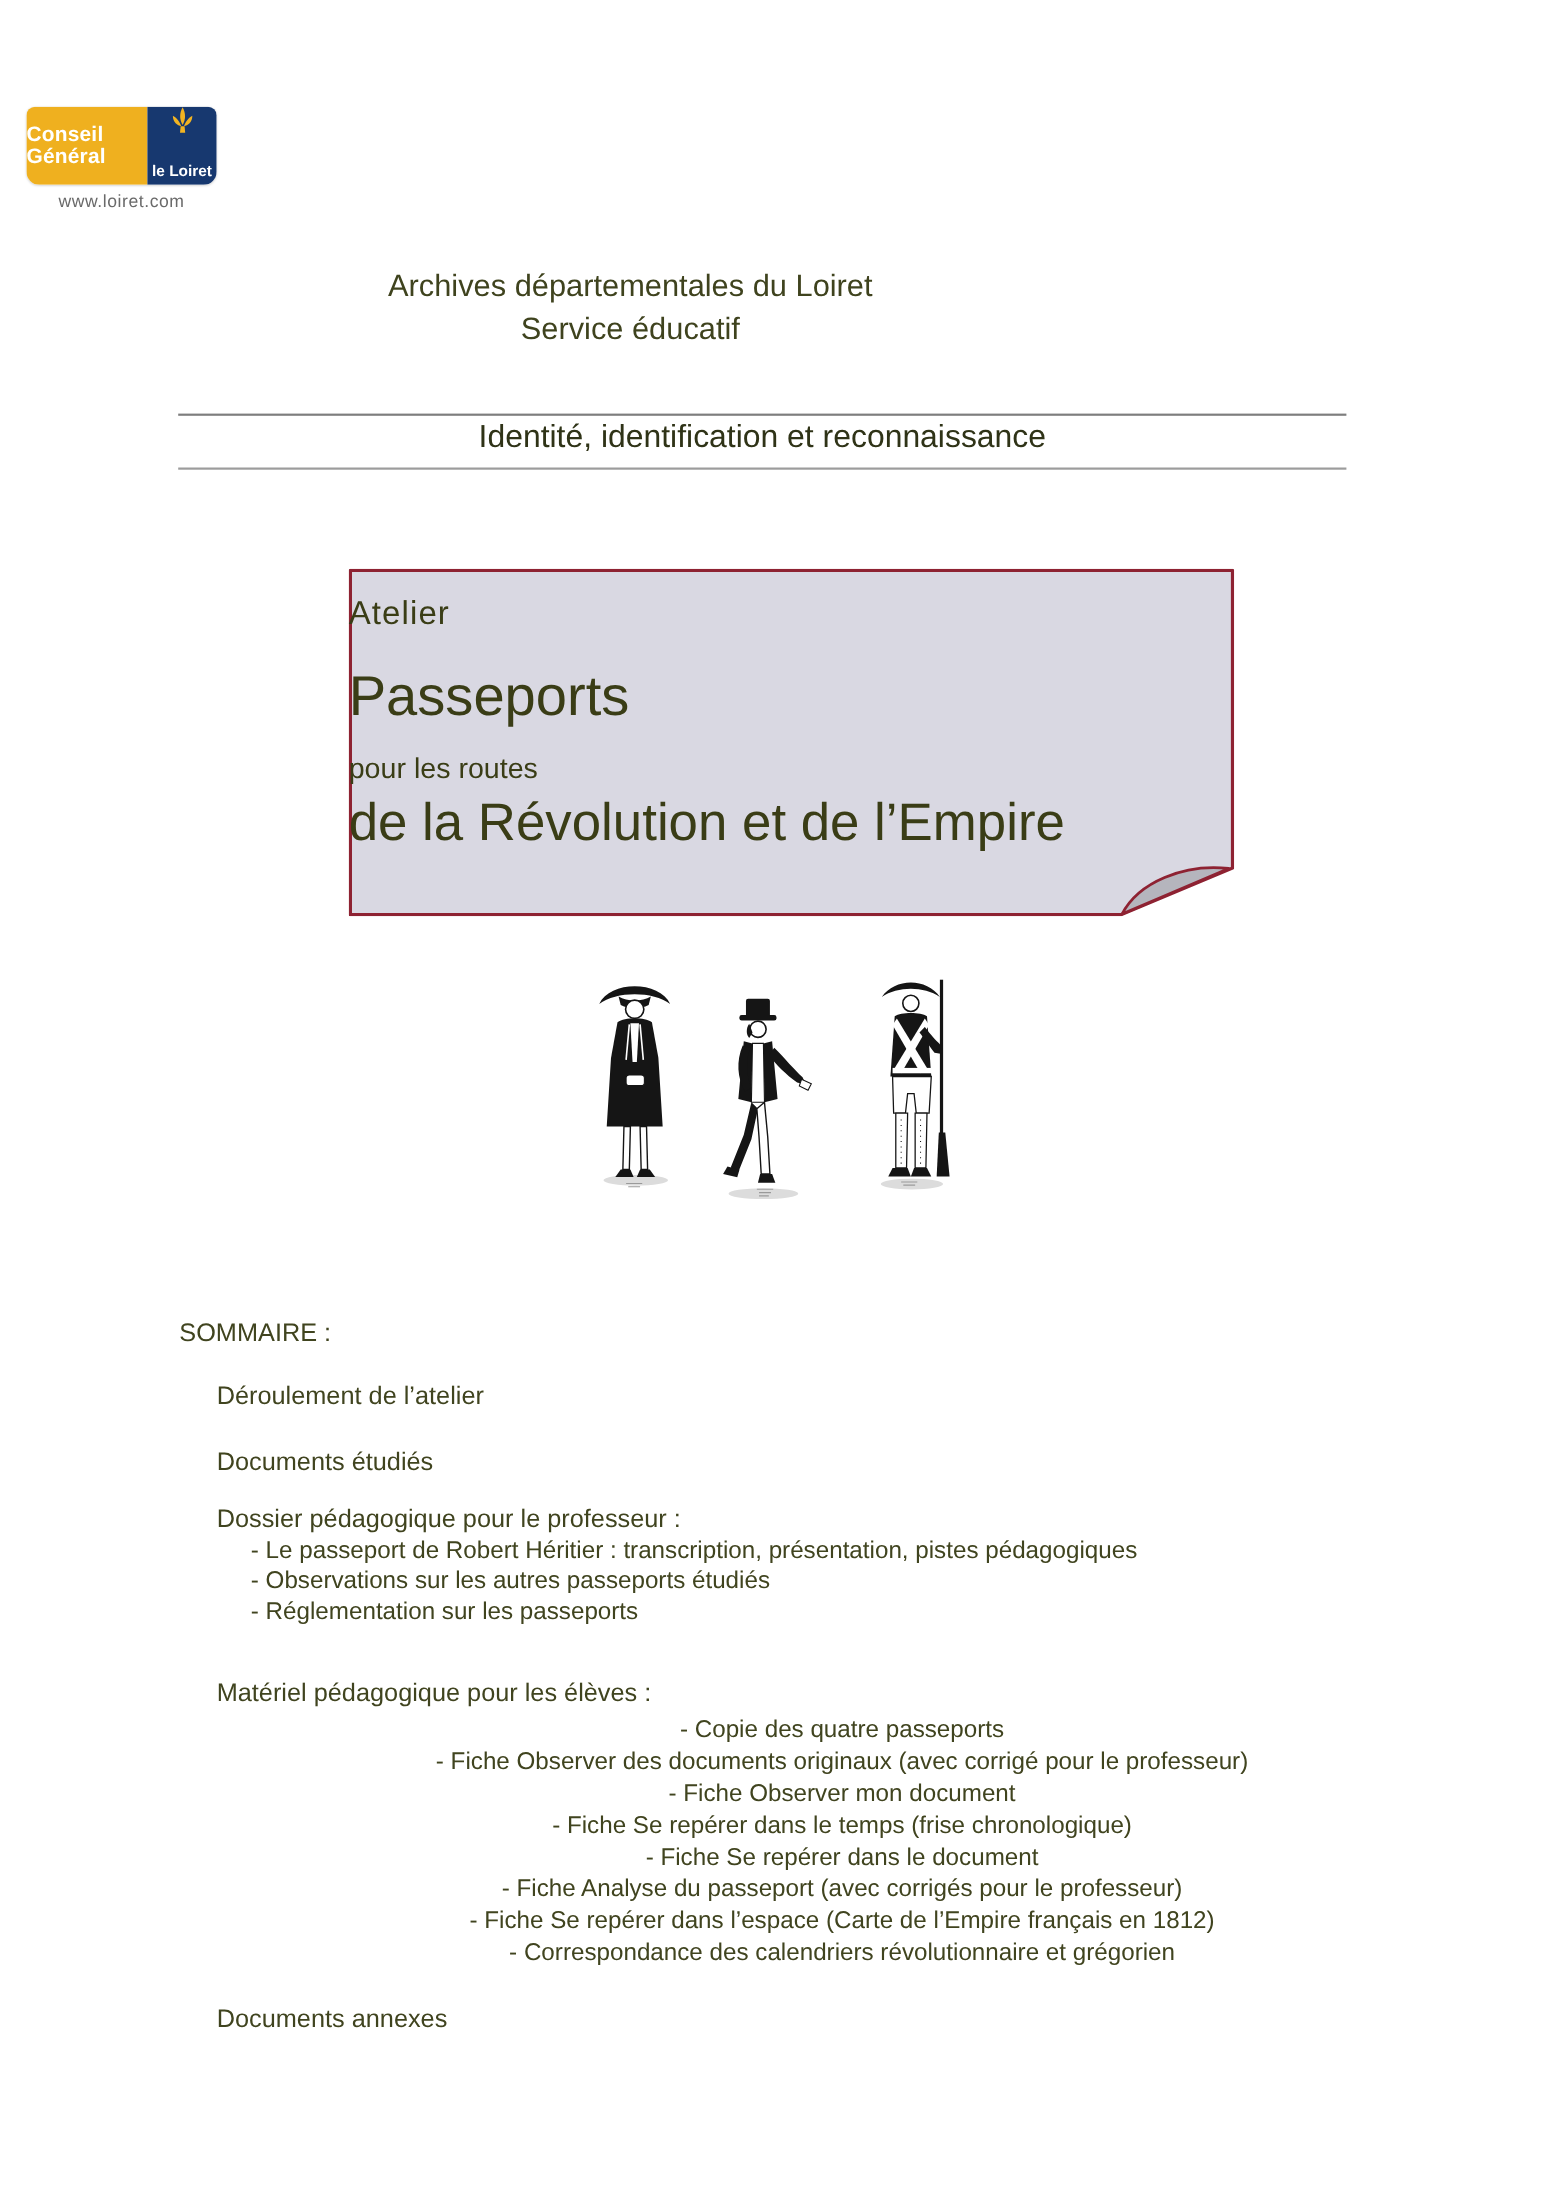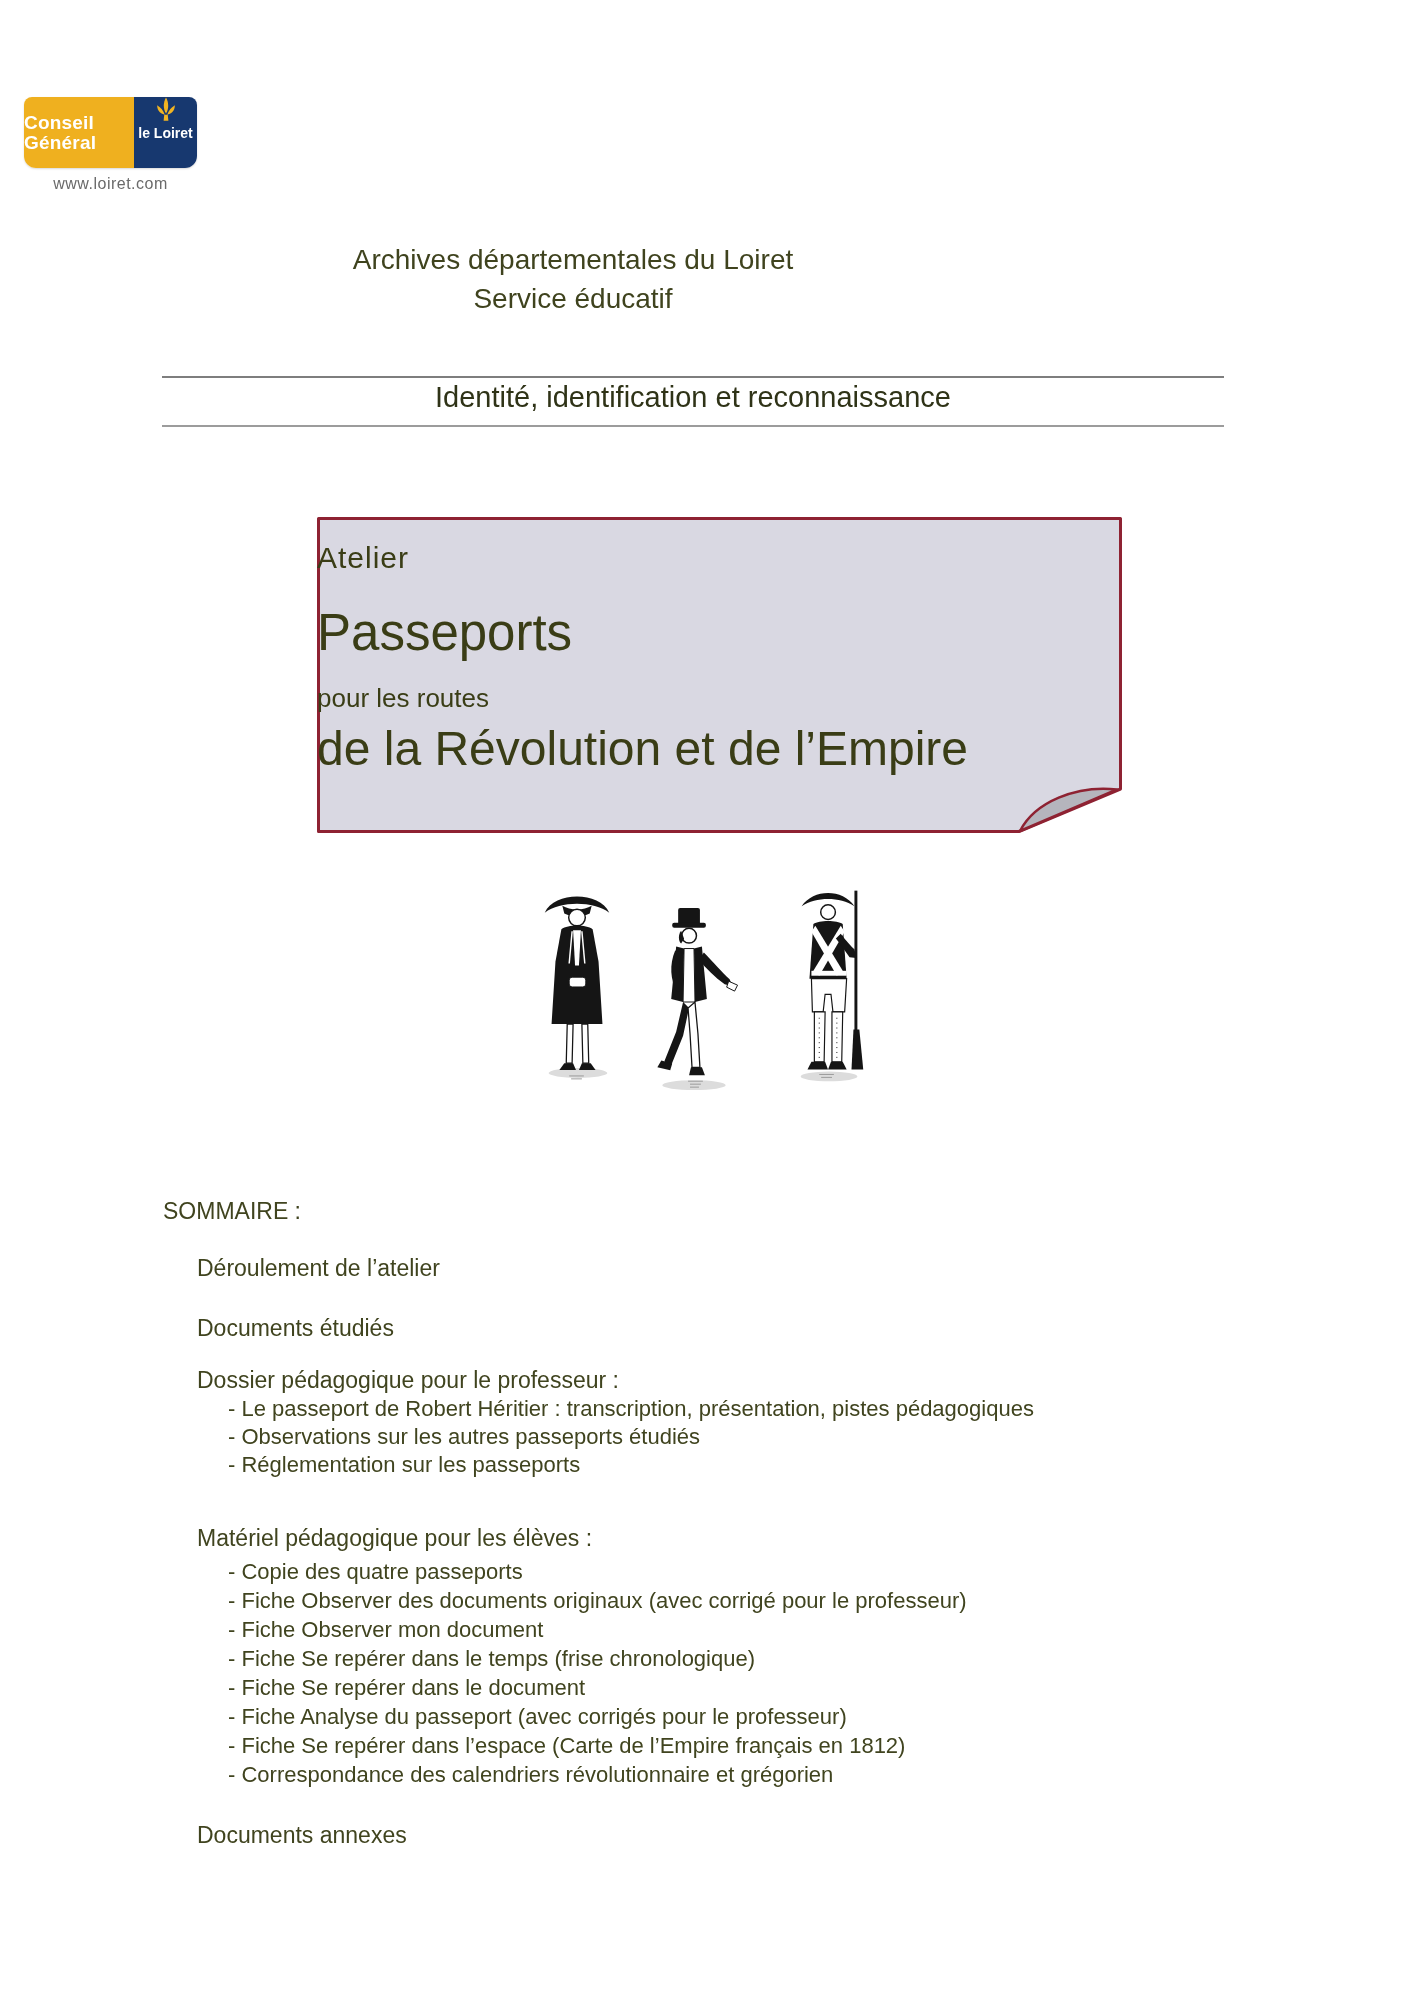--- a/index.html
+++ b/index.html
@@ -15,21 +15,21 @@
     display:flex; border-radius:8px 8px 12px 12px; overflow:hidden;
     box-shadow:0 1px 2px rgba(0,0,0,.15);
   }
   .logo-left {
     width:110px; background:#EFB01F; color:#fff; font-weight:bold;
     font-size:19px; line-height:20px; display:flex; flex-direction:column;
     align-items:flex-start; justify-content:center; letter-spacing:.2px;
   }
   .logo-right {
     flex:1; background:#17386F; color:#fff; display:flex; flex-direction:column;
-    align-items:center; justify-content:flex-start; padding-bottom:5px;
+    align-items:center; justify-content:space-between; padding-bottom:5px;
   }
   .logo-right .region { font-weight:bold; font-size:14px; }
   .fleur { margin-bottom:2px; }
   .website {
     position:absolute; left:24px; top:175px; width:173px; text-align:center;
     font-size:16px; color:#6A6A6A; letter-spacing:.5px;
   }
 
   
   .doc-header {
@@ -65,21 +65,21 @@
     color:#40441F; font-size:22px;
   }
   .sommaire .s-title { font-size:23px; line-height:30px; }
   .lvl1 { margin-left:34px; font-size:23px; line-height:30px; }
   .lvl2 { margin-left:65px; line-height:28px; }
   .mt-e1 { margin-top:27px; }
   .mt-e2 { margin-top:30px; }
   .mt-e3 { margin-top:22px; }
   .mt-e4 { margin-top:44px; }
   .mt-it { margin-top:4px; }
-  .it29  { line-height:29px; }
+  .it29  { line-height:29px;text-align:center; }
   .mt-e5 { margin-top:31px; }
 </style>
 </head>
 <body>
 
 <div class="page">
 
   <div class="logo">
     <div class="logo-left">
       <div>Conseil</div>

